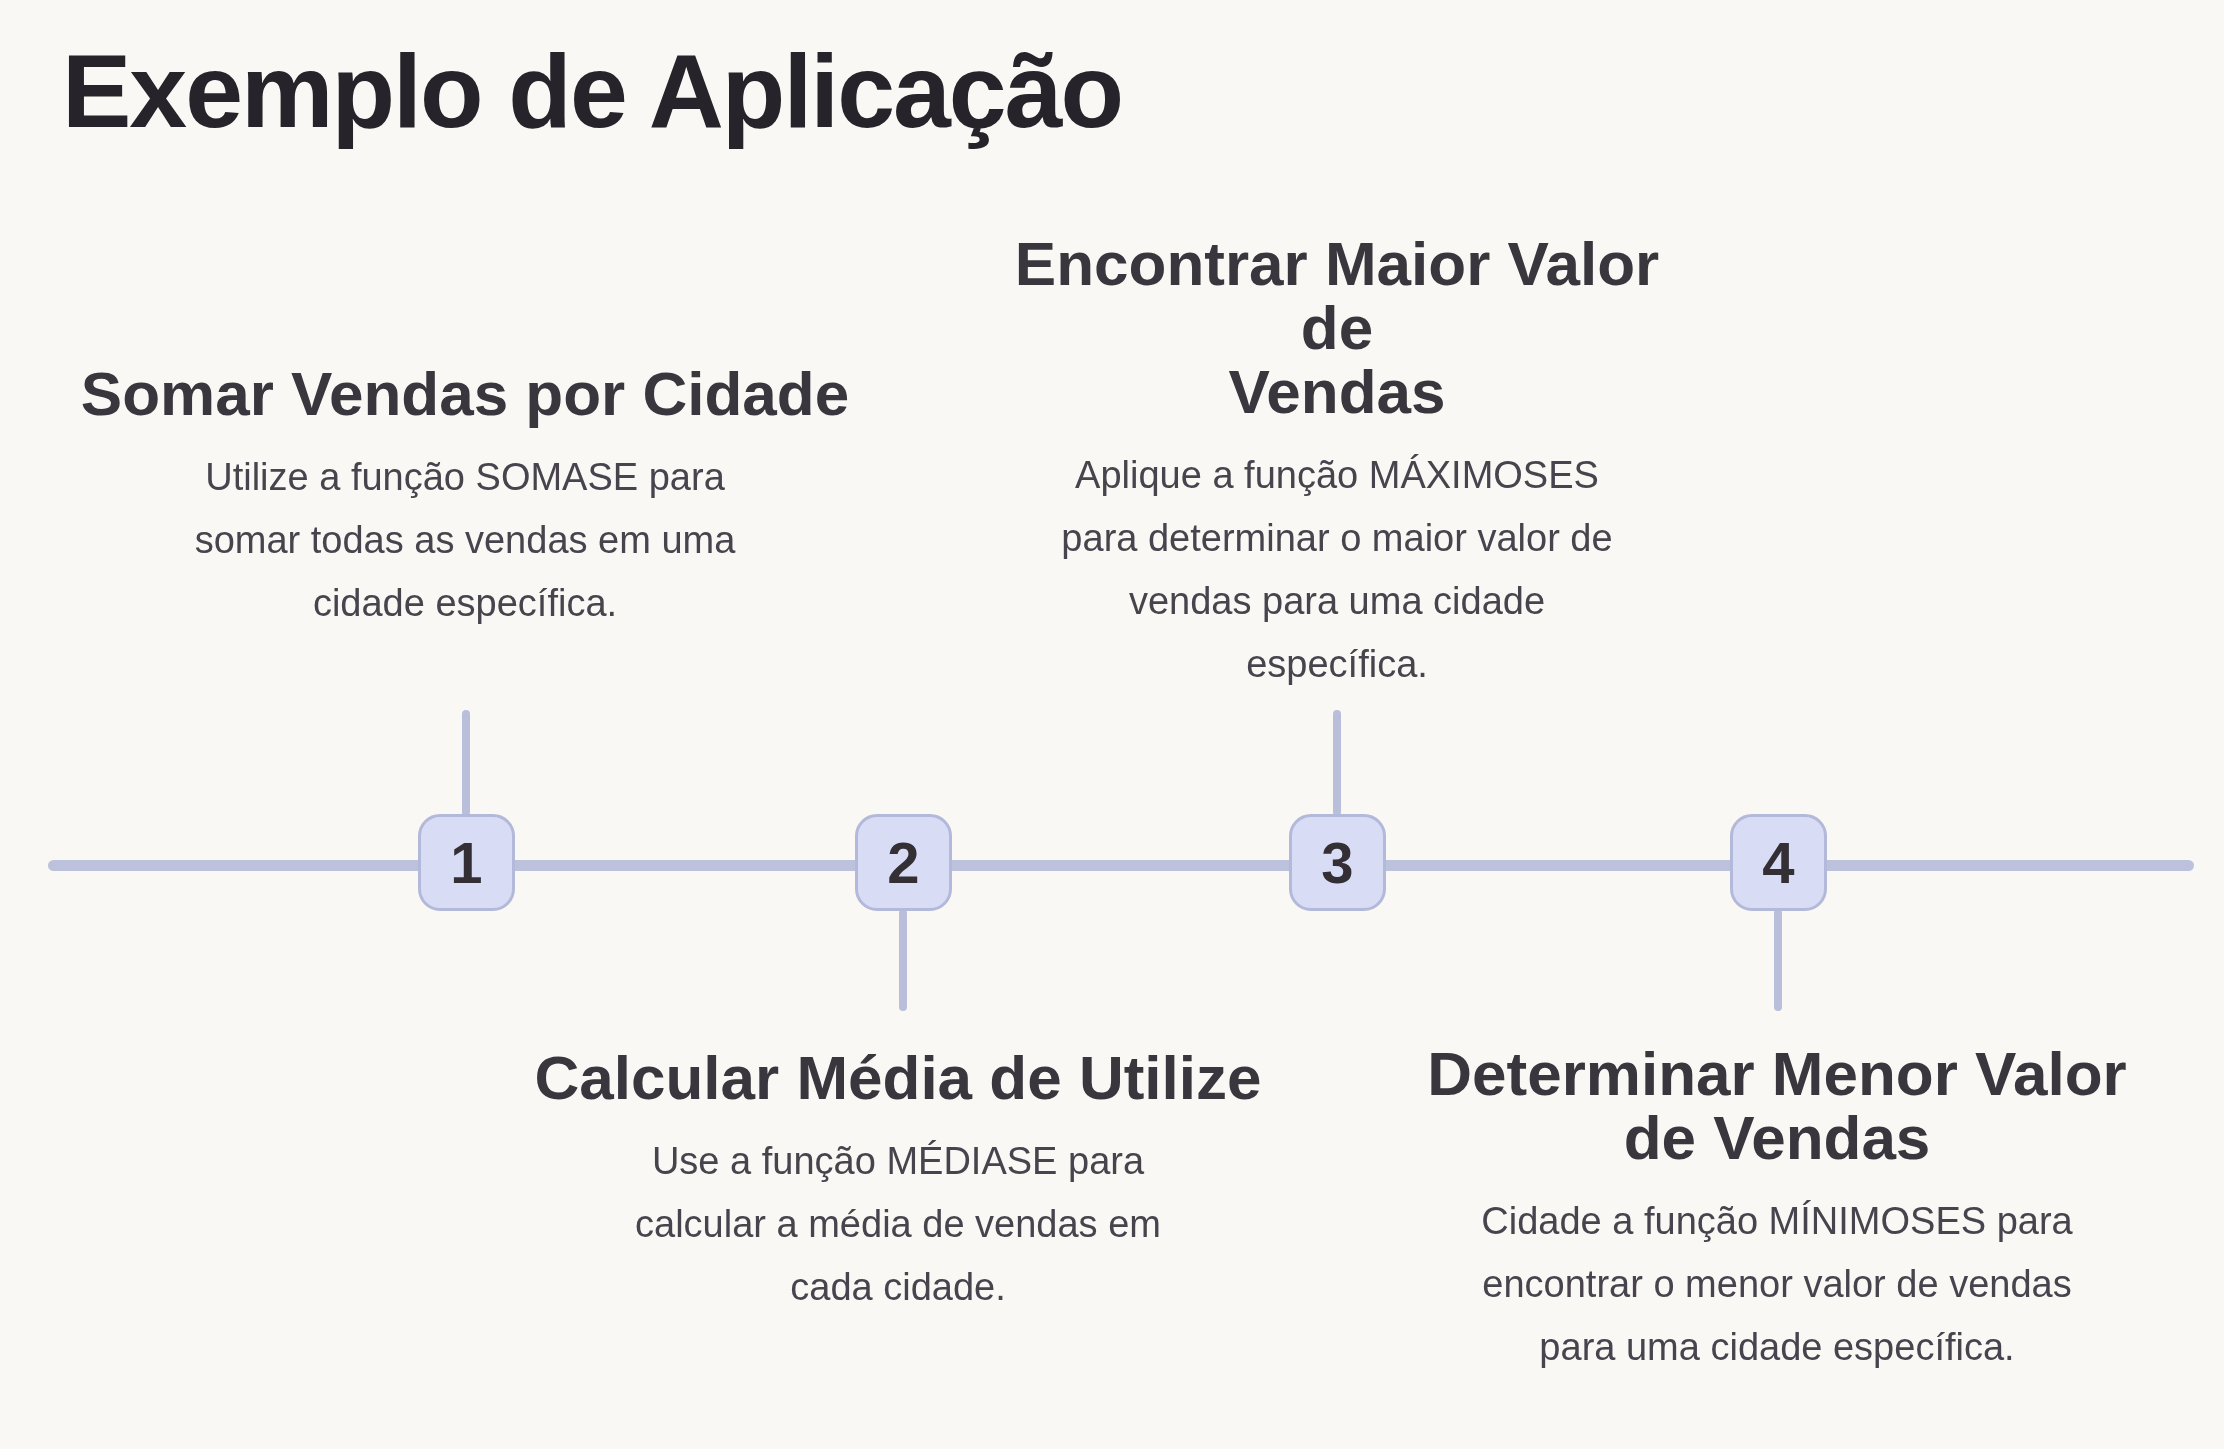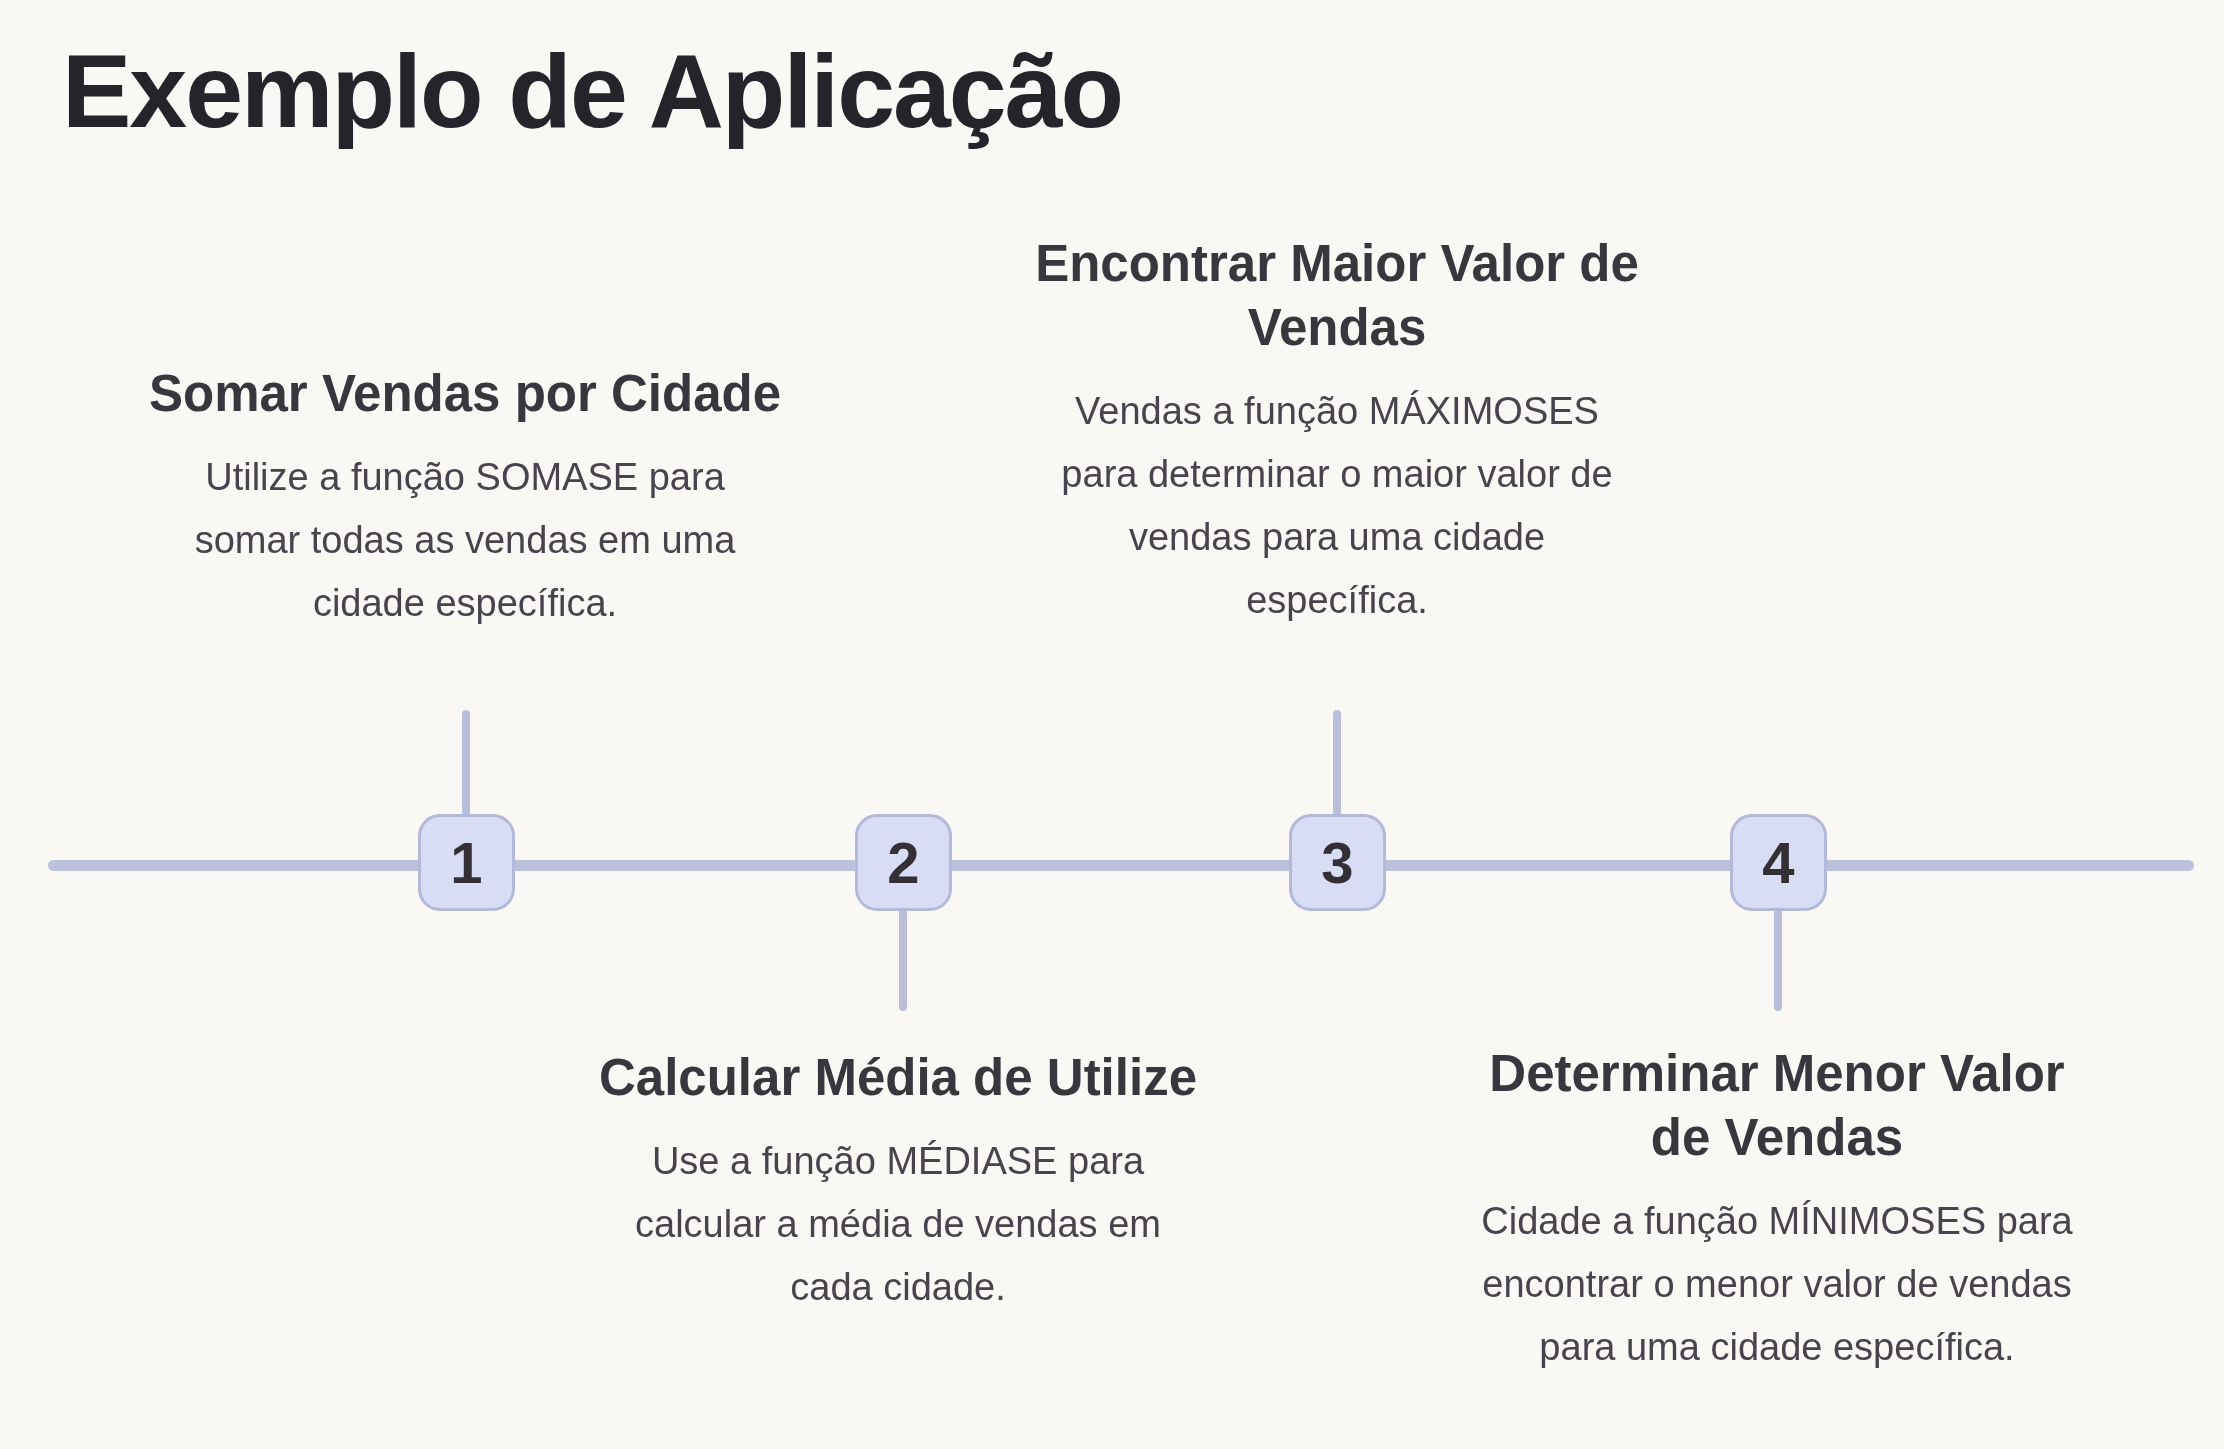--- a/index.html
+++ b/index.html
@@ -67,21 +67,21 @@
   .node.n2 { left: 855px; }
   .node.n3 { left: 1289px; }
   .node.n4 { left: 1730px; }
   
   .item {
     position: absolute;
     text-align: center;
   }
   .item h2 {
     margin: 0 0 20px 0;
-    font-size: 51px;
+    font-size: 62px;
     line-height: 64px;
     font-weight: 700;
     color: #3a363e;
     white-space: pre-line;
   }
   .item p {
     margin: 0;
     font-size: 38px;
     line-height: 63px;
     font-weight: 400;
@@ -101,21 +101,21 @@
 <div class="item i1">
   <h2>Somar Vendas por Cidade</h2>
   <p>Utilize a função SOMASE para
 somar todas as vendas em uma
 cidade específica.</p>
 </div>
 
 <div class="item i3">
   <h2>Encontrar Maior Valor de
 Vendas</h2>
-  <p>Vendas a função MÁXIMOSES
+  <p>Aplique a função MÁXIMOSES
 para determinar o maior valor de
 vendas para uma cidade
 específica.</p>
 </div>
 
 <div class="item i2">
   <h2>Calcular Média de Utilize</h2>
   <p>Use a função MÉDIASE para
 calcular a média de vendas em
 cada cidade.</p>

